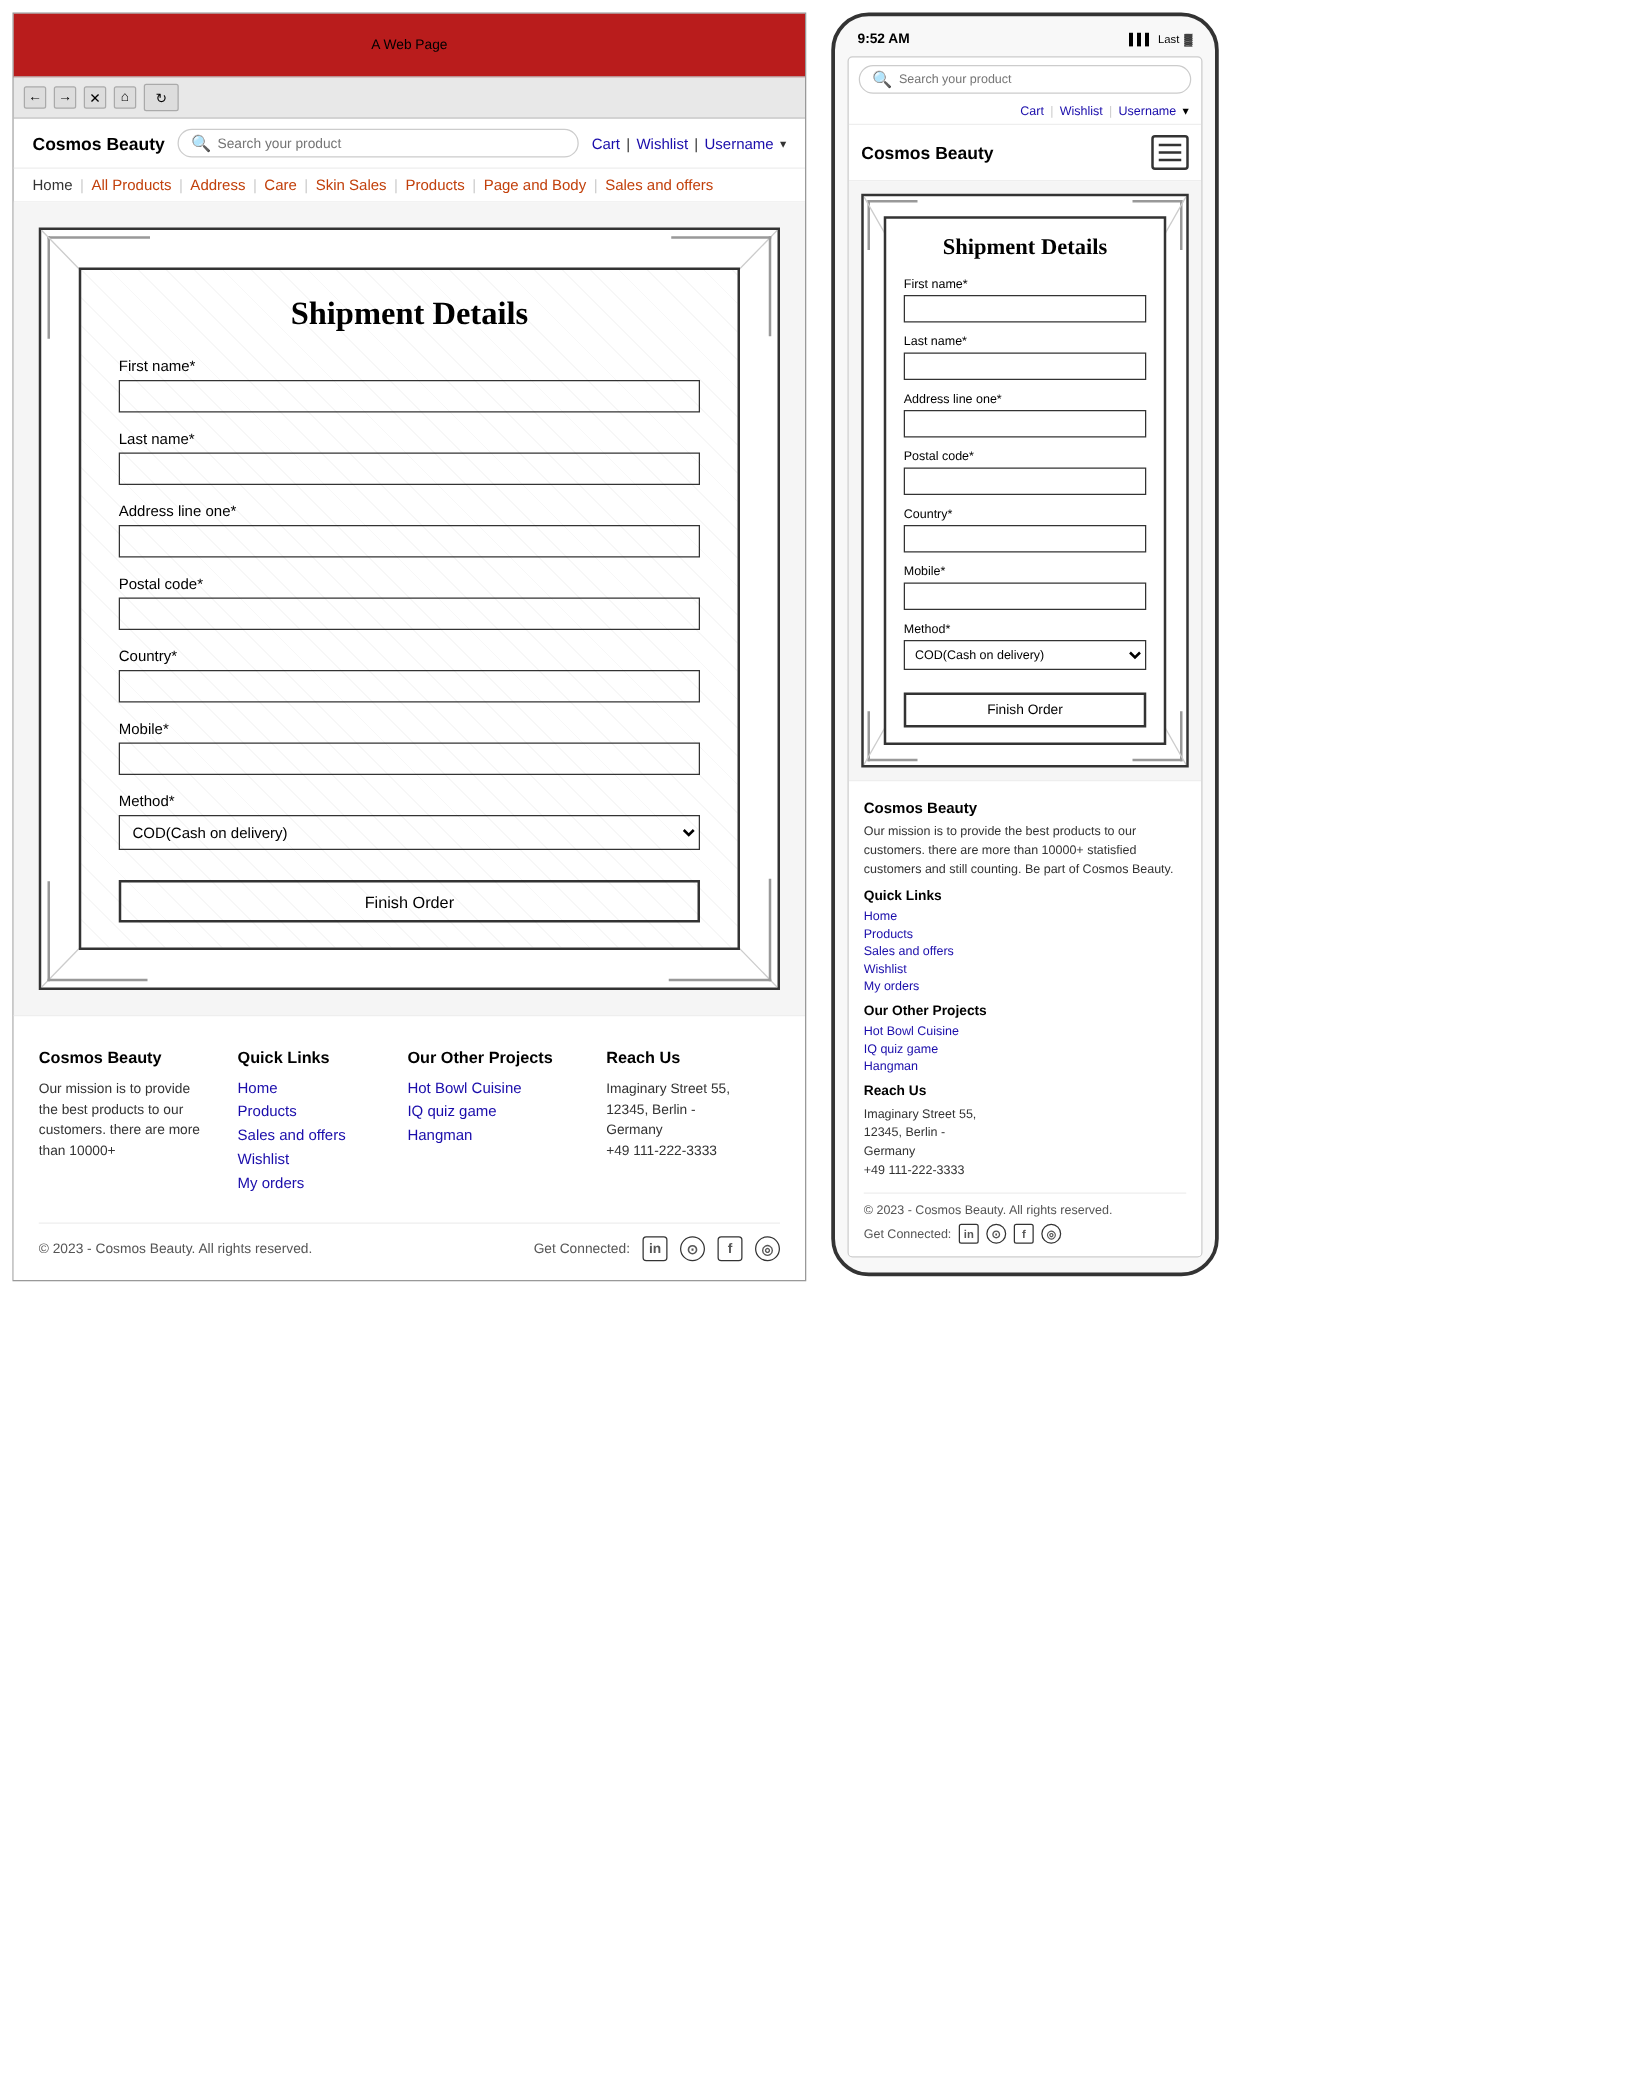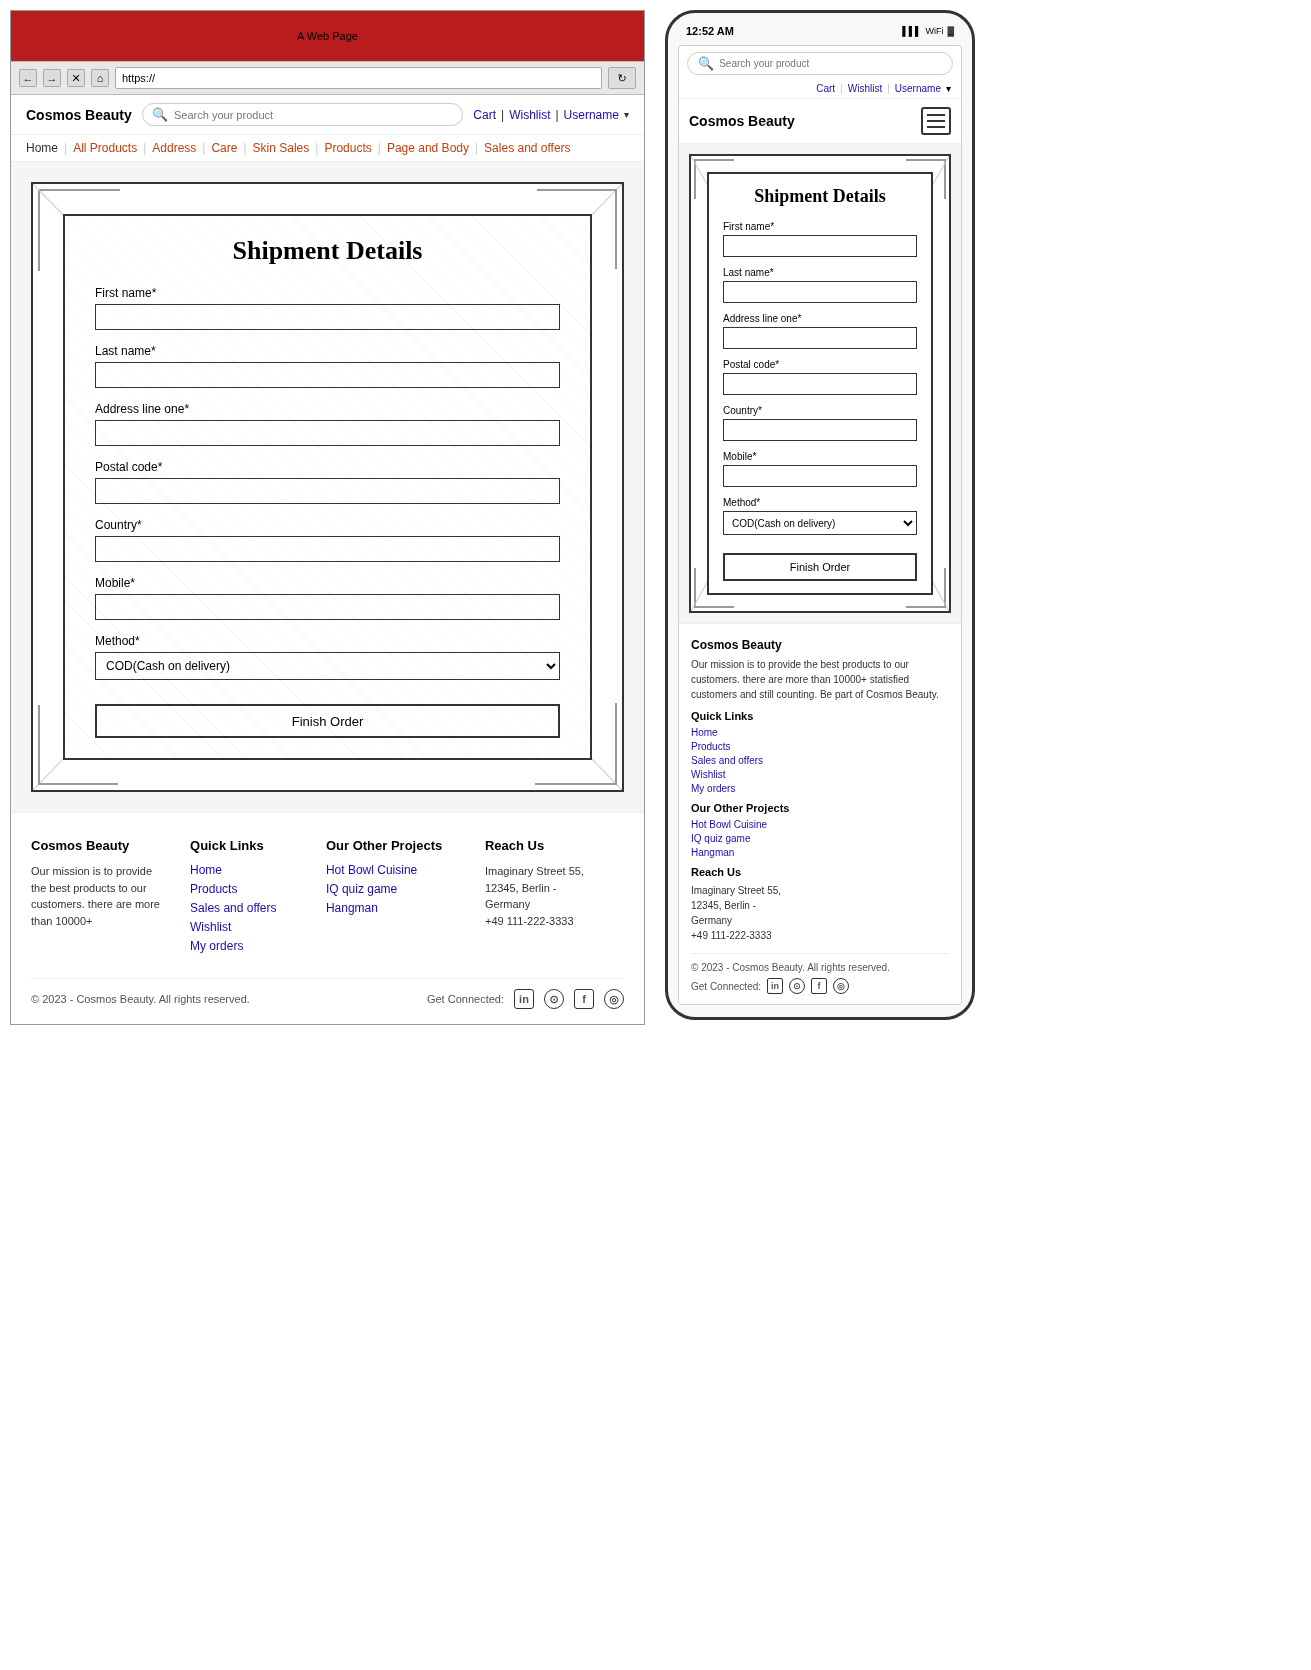--- a/index.html
+++ b/index.html
@@ -120,21 +120,20 @@
 
   <div class="browser-titlebar">
     <span>A Web Page</span>
   </div>
 
   <div class="browser-toolbar">
     <div class="browser-btn">←</div>
     <div class="browser-btn">→</div>
     <div class="browser-btn">✕</div>
     <div class="browser-btn">⌂</div>
-    <input class="browser-url" type="text" value="https://" style="">
     <div class="browser-go">↻</div>
   </div>
 
   <div class="browser-content">
 
     <div class="site-header">
       <span class="site-logo">Cosmos Beauty</span>
       <div class="search-bar">
         <span>🔍</span>
         <input type="text" placeholder="Search your product" style="">
@@ -265,24 +264,24 @@
         </div>
       </div>
     </div>
   </div>
 </div>
 
 <div class="mobile-panel">
   <div class="phone-outer">
 
     <div class="phone-notch">
-      <span class="phone-time">12:52 AM</span>
+      <span class="phone-time">9:52 AM</span>
       <div class="phone-status">
         <span>▌▌▌</span>
-        <span>WiFi</span>
+        <span>Last</span>
         <span>▓</span>
       </div>
     </div>
 
     <div class="phone-screen">
 
       <div class="mobile-search-bar">
         <span>🔍</span>
         <input type="text" placeholder="Search your product" style="">
       </div>

